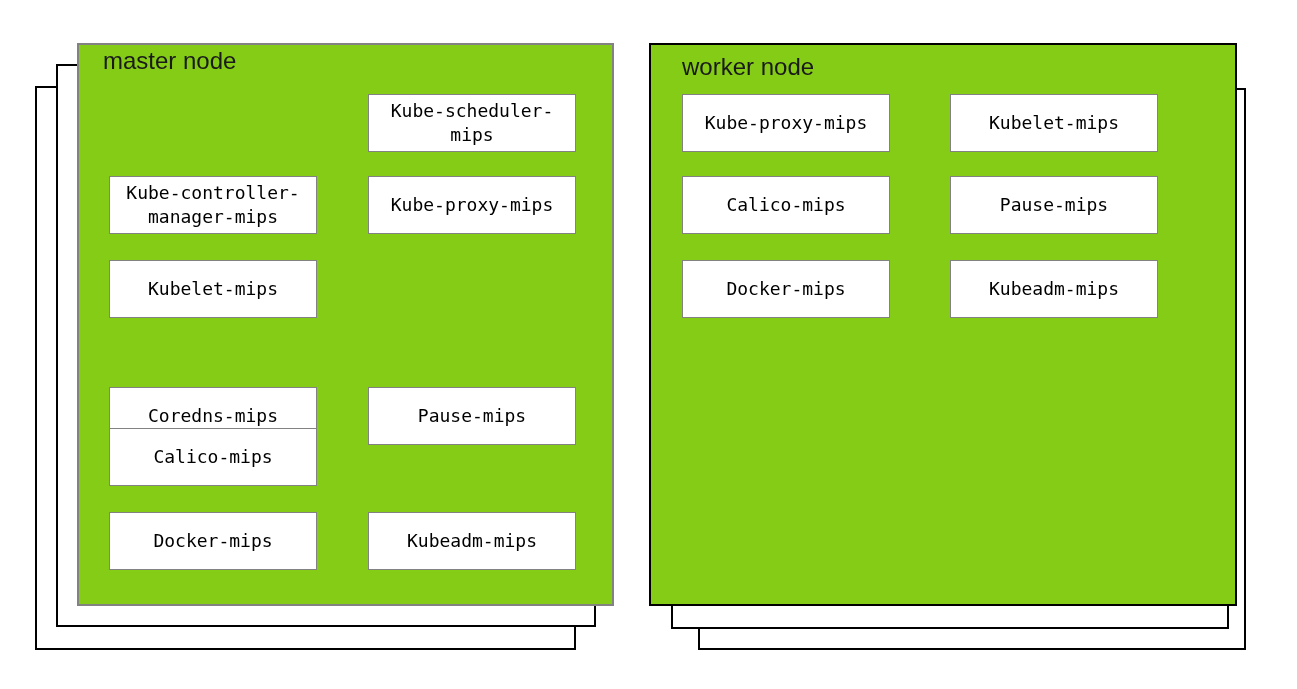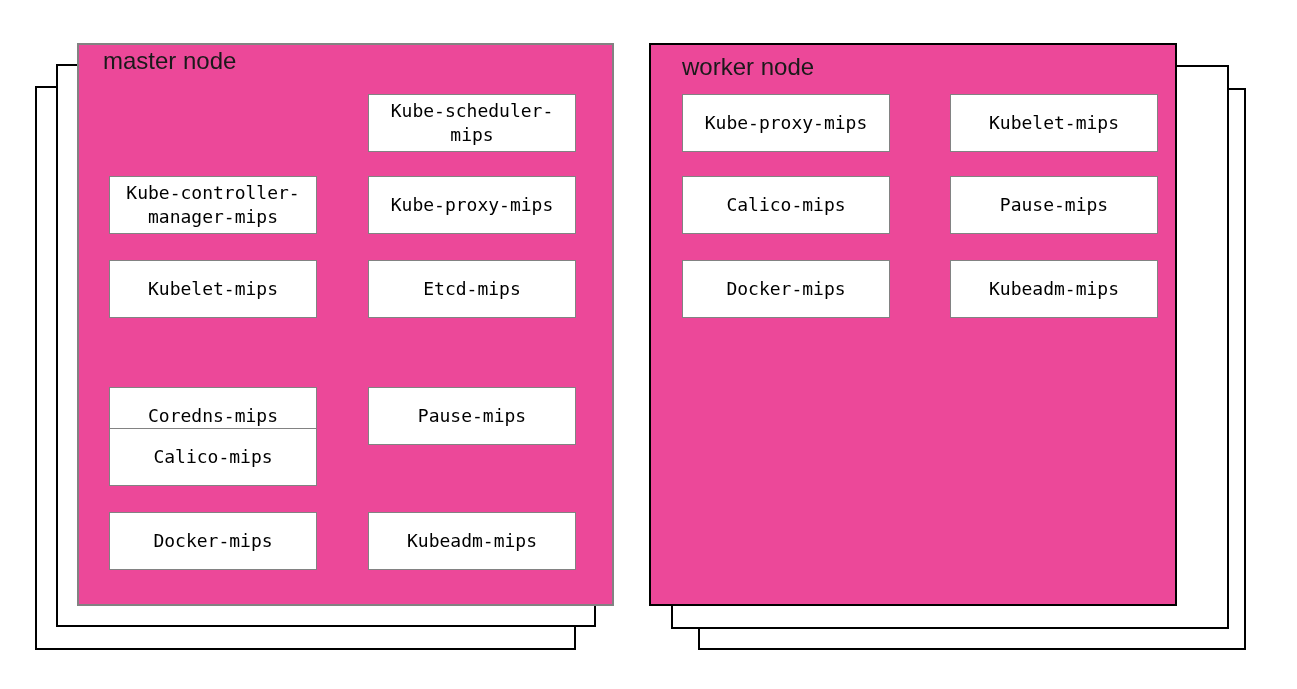--- a/index.html
+++ b/index.html
@@ -18,29 +18,29 @@
   
   .layer {
     position: absolute;
     background: #ffffff;
     border: 2px solid #000000;
     box-sizing: border-box;
   }
   
   .node-panel {
     position: absolute;
-    background: #ec4899;
+    background: #84cc16;
     box-sizing: border-box;
   }
   .node-panel.master-front {
     left: 77px; top: 43px; width: 537px; height: 563px;
     border: 2px solid #828282;
   }
   .node-panel.worker-front {
-    left: 649px; top: 43px; width: 528px; height: 563px;
+    left: 649px; top: 43px; width: 588px; height: 563px;
     border: 2px solid #000000;
   }
   
   .master-back { left: 35px; top: 86px; width: 541px; height: 564px; }
   .master-mid  { left: 56px; top: 64px; width: 540px; height: 563px; }
   
   .worker-mid  { left: 671px; top: 65px; width: 558px; height: 564px; }
   .worker-back { left: 698px; top: 88px; width: 548px; height: 562px; }
 
   .node-title {
@@ -94,21 +94,20 @@
     <div class="layer master-mid"></div>
     <div class="node-panel master-front">
       <div class="node-title">master node</div>
 
       <div class="component-box c2 r1">Kube-scheduler-mips</div>
 
       <div class="component-box c1 r2">Kube-controller-manager-mips</div>
       <div class="component-box c2 r2">Kube-proxy-mips</div>
 
       <div class="component-box c1 r3">Kubelet-mips</div>
-      <div class="component-box c2 r3">Etcd-mips</div>
 
       <div class="component-box c1 r4">Coredns-mips</div>
       <div class="component-box c2 r4">Pause-mips</div>
 
       <div class="component-box c1 r5">Calico-mips</div>
 
       <div class="component-box c1 r6">Docker-mips</div>
       <div class="component-box c2 r6">Kubeadm-mips</div>
     </div>
   </div>

